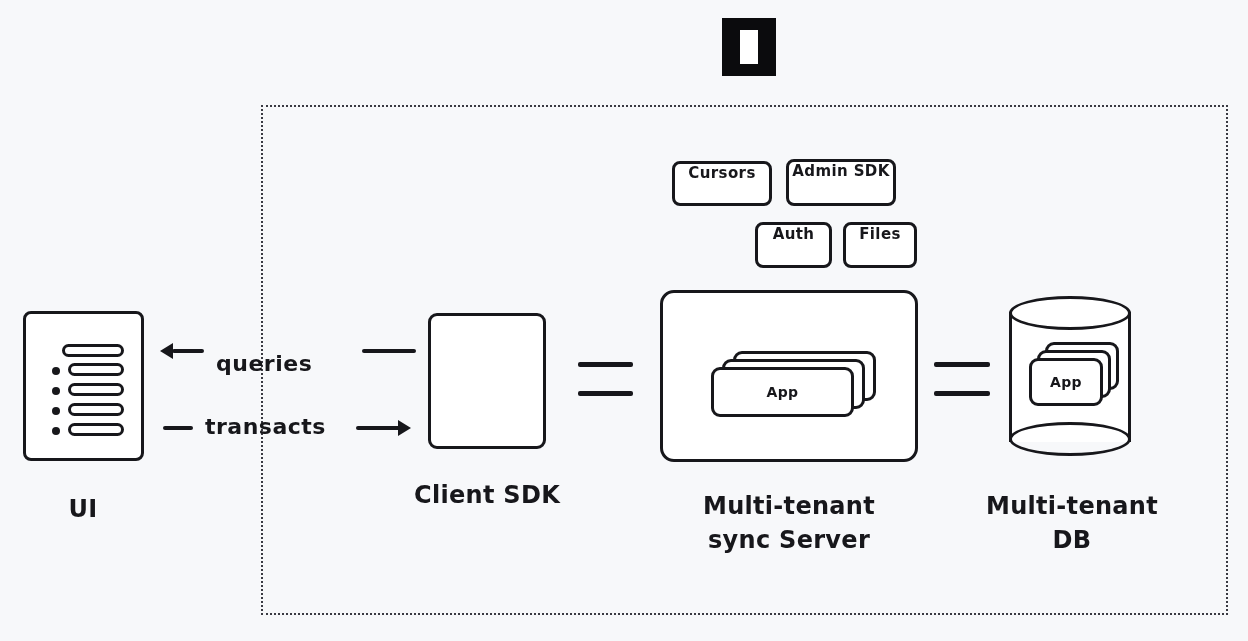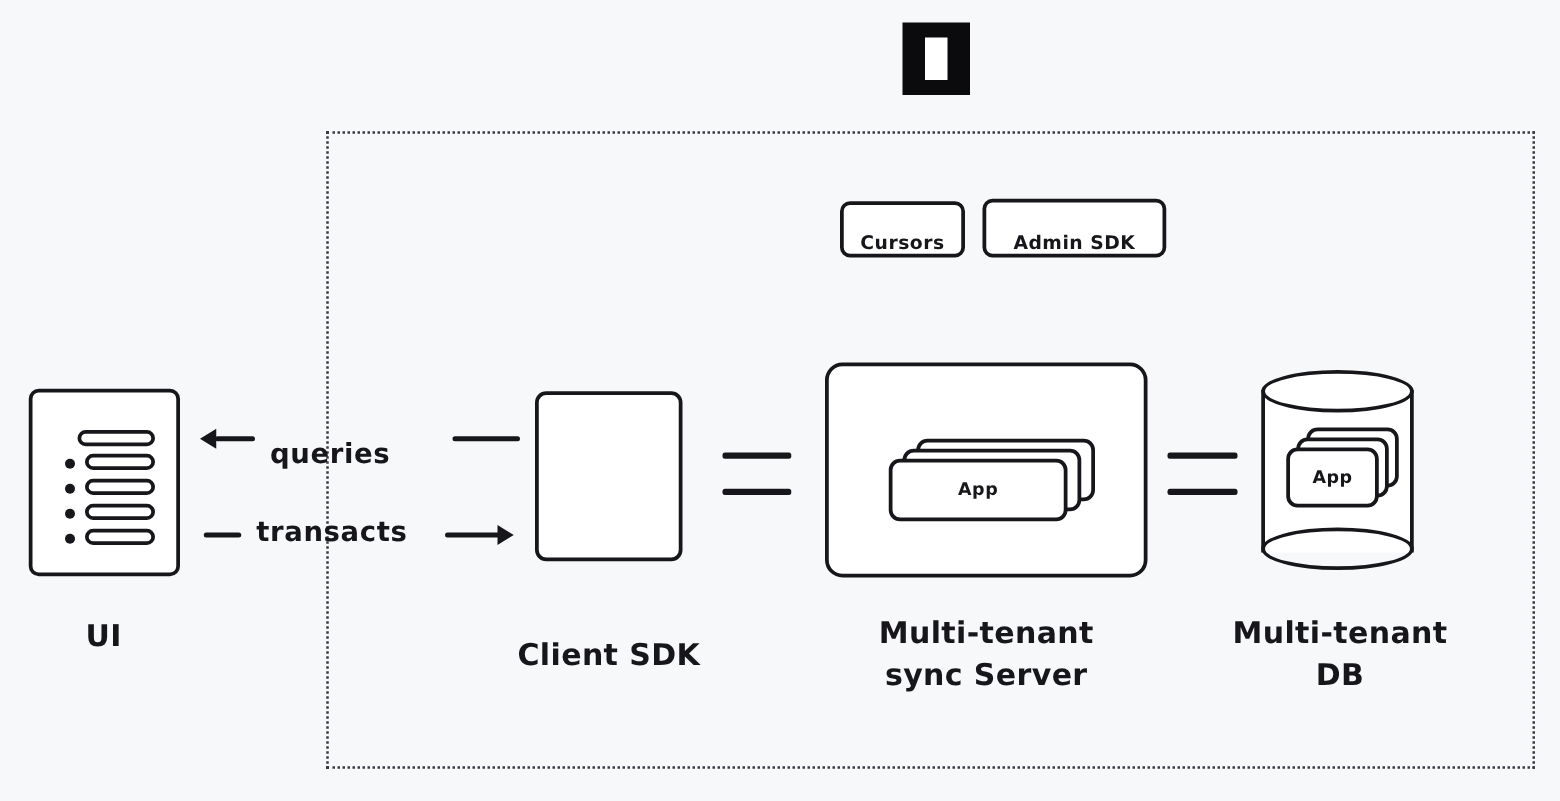--- a/index.html
+++ b/index.html
@@ -59,21 +59,21 @@
     border: 3.5px solid #17171b;
     border-radius: 9px;
   }
   .chip {
     position: absolute;
     box-sizing: border-box;
     background: #ffffff;
     border: 3px solid #17171b;
     border-radius: 8px;
     display: flex;
-    align-items: flex-end;
+    align-items: flex-start;
     justify-content: center;
     color: #17171b;
     font-size: 15px;
     font-weight: 700;
     letter-spacing: 0.4px;
   }
 
   .caption {
     position: absolute;
     text-align: center;
@@ -213,32 +213,38 @@
   <div class="seg" style="left:172px; top:349px; width:32px;"></div>
   <div class="flow-label" style="left:216px; top:351px;">queries</div>
   <div class="seg" style="left:362px; top:349px; width:54px;"></div>
 
   <div class="seg" style="left:163px; top:426px; width:30px;"></div>
   <div class="flow-label" style="left:205px; top:414px;">transacts</div>
   <div class="seg" style="left:356px; top:426px; width:44px;"></div>
   <div class="arrow-head arrow-right" style="left:398px; top:420px;"></div>
 
   <div class="node" id="client-sdk-node"></div>
-  <div class="caption" style="left:407px; top:507px; width:160px;">Client SDK</div>
+  <div class="caption" style="left:407px; top:478px; width:160px;">Client SDK</div>
 
   <div class="dbl-line" style="left:578px; top:362px; width:55px;">
     <span></span>
       <span></span>
   </div>
 
   <div class="chip" style="left:672px; top:161px; width:100px; height:45px;">
     <span>Cursors</span>
   </div>
-  <div class="chip" style="left:786px; top:159px; width:147px; height:47px;">
+  <div class="chip" style="left:786px; top:159px; width:110px; height:47px;">
     <span>Admin SDK</span>
+  </div>
+  <div class="chip" style="left:755px; top:222px; width:77px; height:46px;">
+    <span>Auth</span>
+  </div>
+  <div class="chip" style="left:843px; top:222px; width:74px; height:46px;">
+    <span>Files</span>
   </div>
 
   <div class="node" id="sync-server-node">
     <div class="card-stack" style="left:48px; top:58px; width:165px; height:70px;">
       <div class="app-card" style="left:22px; top:0px;  width:143px; height:50px;"></div>
       <div class="app-card" style="left:11px; top:8px;  width:143px; height:50px;"></div>
       <div class="app-card" style="left:0px;  top:16px; width:143px; height:50px;">
         <span>App</span>
       </div>
     </div>

